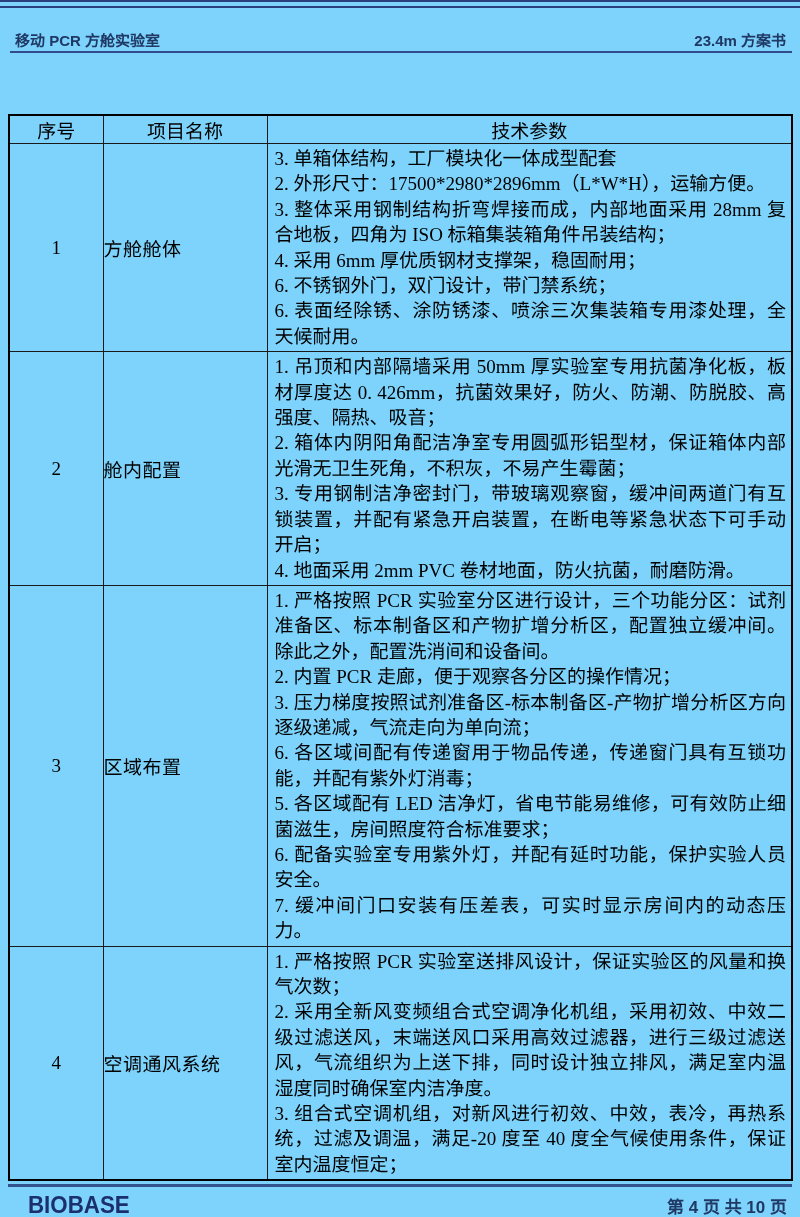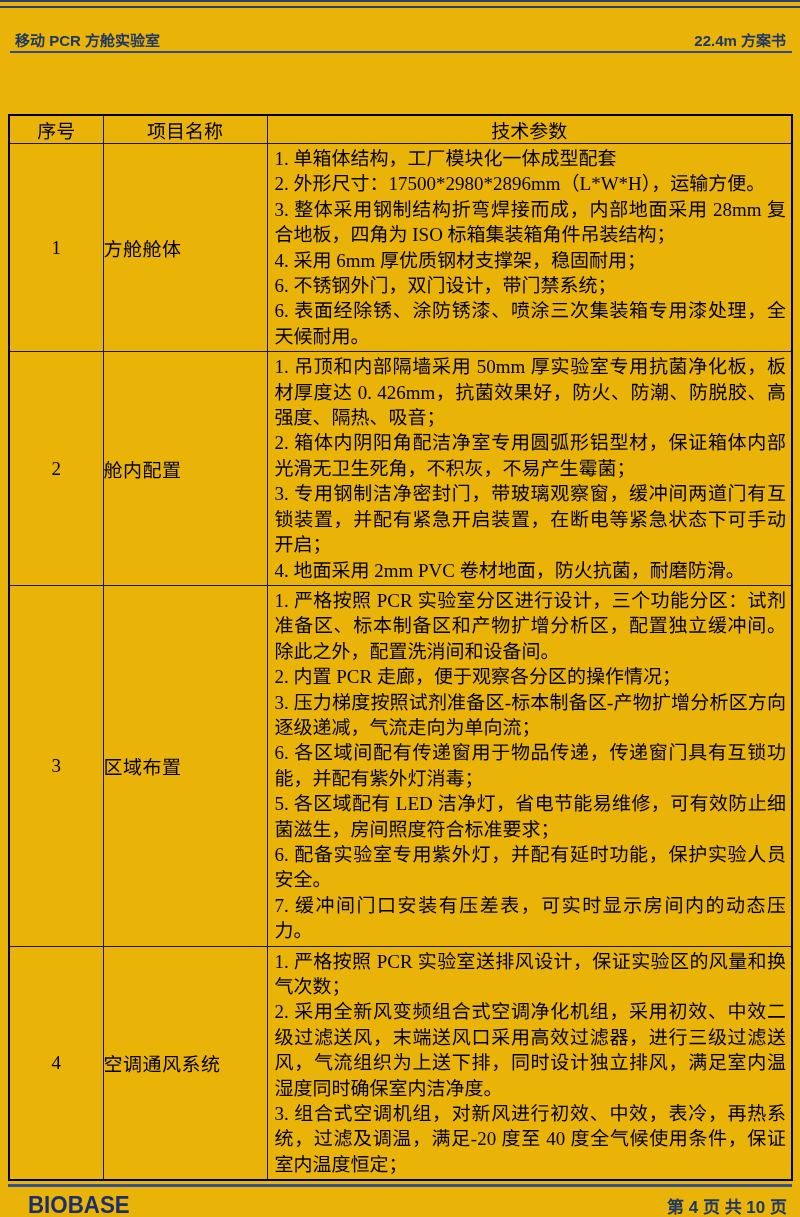--- a/index.html
+++ b/index.html
@@ -2,21 +2,21 @@
 <html lang="zh-CN"><head>
 <meta charset="utf-8">
 <style>
   * { box-sizing: border-box; margin: 0; padding: 0; }
   html, body { background: #e8e8e8; }
   .page {
     position: relative;
     width: 800px;
     height: 1217px;
     margin: 0 auto;
-    background: #eab308;
+    background: #7dd3fc;
     overflow: hidden;
     font-family: "Liberation Serif", "DejaVu Serif", serif;
     color: #000;
   }
 
   
   .top-rule {
     position: absolute; top: 0; left: 0; width: 800px; height: 8px;
     border-top: 2px solid #2a3f7c;
     border-bottom: 2px solid #2a3f7c;
@@ -87,40 +87,40 @@
 </style>
 </head>
 <body>
 
 <div class="page">
 
   <div class="top-rule"></div>
 
   <div class="hdr">
     <span>移动 PCR 方舱实验室</span>
-    <span>22.4m 方案书</span>
+    <span>23.4m 方案书</span>
   </div>
   <div class="hdr-rule"></div>
 
 
   <div class="tbl-wrap">
     <table class="spec">
       <thead>
         <tr>
           <th class="c-no">序号</th>
           <th class="c-name">项目名称</th>
           <th class="c-param">技术参数</th>
         </tr>
       </thead>
       <tbody>
         <tr class="h-r1">
           <td class="c-no">1</td>
           <td class="c-name">方舱舱体</td>
           <td class="c-param">
-            <p>1. 单箱体结构，工厂模块化一体成型配套</p>
+            <p>3. 单箱体结构，工厂模块化一体成型配套</p>
             <p>2. 外形尺寸：17500*2980*2896mm（L*W*H），运输方便。</p>
             <p>3. 整体采用钢制结构折弯焊接而成，内部地面采用 28mm 复合地板，四角为 ISO 标箱集装箱角件吊装结构；</p>
             <p>4. 采用 6mm 厚优质钢材支撑架，稳固耐用；</p>
             <p>6. 不锈钢外门，双门设计，带门禁系统；</p>
             <p>6. 表面经除锈、涂防锈漆、喷涂三次集装箱专用漆处理，全天候耐用。</p>
           </td>
         </tr>
         <tr class="h-r2">
           <td class="c-no">2</td>
           <td class="c-name">舱内配置</td>

